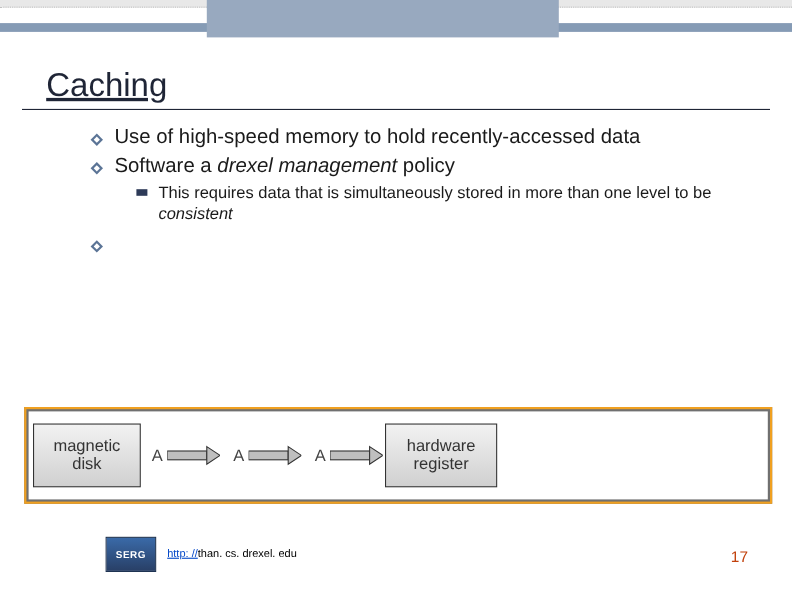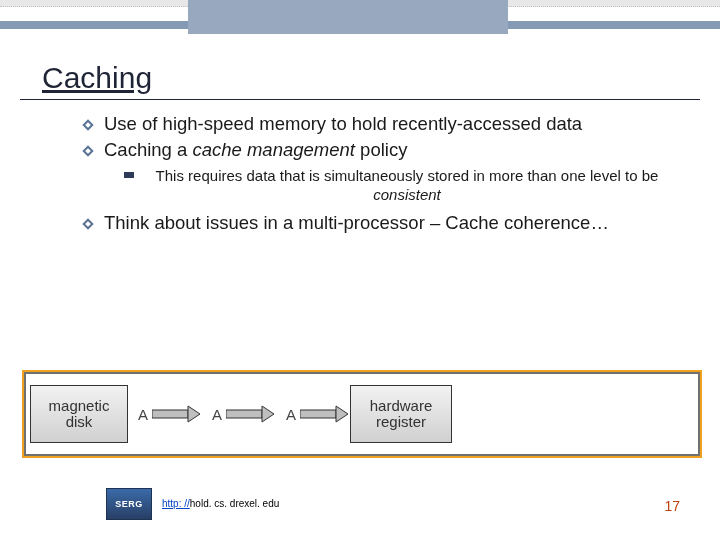--- a/index.html
+++ b/index.html
@@ -41,39 +41,38 @@
   .title-rule {
     border: none;
     border-top: 1px solid #1f2536;
     margin: 4px 20px 0 20px;
   }
   .content {
     margin: 12px 50px 0 80px;
   }
   .bullet-row {
     display: flex;
-    align-items: flex-start;
+    align-items: center;
     margin-bottom: 2px;
   }
   .bullet-icon {
     flex: 0 0 16px;
     margin-top: 6px;
     margin-right: 8px;
   }
   .bullet-text {
     font-size: 18.5px;
     color: #1a1a1a;
     line-height: 1.28;
   }
   .italic { font-style: italic; }
   .sub-row {
     display: flex;
     align-items: flex-start;
     margin: 6px 0 0 44px;
-    text-align: center;
   }
   .sub-icon {
     flex: 0 0 10px;
     margin-top: 5px;
     margin-right: 10px;
     width: 6px; height: 6px;
     background: #2d3a58;
   }
   .sub-text {
     font-size: 15px;
@@ -118,21 +117,21 @@
   }
   .arrow-label {
     font-family: Arial, sans-serif;
     font-size: 15px;
     color: #444;
     margin: 0 4px 0 8px;
   }
   .arrow-svg { display: block; }
   .footer {
     position: absolute;
-    left: 106px;
+    left: 96px;
     bottom: 20px;
     display: flex;
     align-items: center;
   }
   .footer-logo {
     width: 44px; height: 30px;
     background: linear-gradient(180deg,#3a6aa8 0,#283f66 100%);
     border: 1px solid #1e3352;
     margin-right: 10px;
     display: flex;
@@ -177,35 +176,34 @@
         <rect x="5" y="5" width="4" height="4" fill="#ffffff" transform="rotate(45 7 7)"></rect>
       </svg>
     <div class="bullet-text">Use of high-speed memory to hold recently-accessed data</div>
   </div>
 
   <div class="bullet-row">
     <svg class="bullet-icon" width="14" height="14" viewBox="0 0 14 14">
         <rect x="3" y="3" width="8" height="8" fill="#5b7496" transform="rotate(45 7 7)"></rect>
         <rect x="5" y="5" width="4" height="4" fill="#ffffff" transform="rotate(45 7 7)"></rect>
       </svg>
-    <div class="bullet-text"><span>Caching a </span><span class="italic">cache management</span><span> policy</span></div>
+    <div class="bullet-text"><span>Software a </span><span class="italic">drexel management</span><span> policy</span></div>
   </div>
 
 
   <div class="sub-row">
     <div class="sub-icon"></div>
     <div class="sub-text"><span>This requires data that is simultaneously stored in more than one level to be </span><span class="italic">consistent</span></div>
   </div>
 
   <div class="bullet-row" style="margin-top:6px">
     <svg class="bullet-icon" width="14" height="14" viewBox="0 0 14 14">
         <rect x="3" y="3" width="8" height="8" fill="#5b7496" transform="rotate(45 7 7)"></rect>
         <rect x="5" y="5" width="4" height="4" fill="#ffffff" transform="rotate(45 7 7)"></rect>
       </svg>
-    <div class="bullet-text">Think about issues in a multi-processor – Cache coherence…</div>
   </div>
 
 </div>
 
 <div class="diagram-wrap">
   <div class="diagram-inner">
     <div class="storage-box" style="width:96px">magnetic<br>disk</div>
     <div class="arrow-cell">
       <span class="arrow-label">A</span>
       <svg class="arrow-svg" width="48" height="20" viewBox="0 0 48 20">
@@ -229,17 +227,17 @@
     </div>
     <div class="storage-box" style="width:100px">hardware<br>register</div>
   </div>
 </div>
 
 <div class="footer">
   <div class="footer-logo">
       <span>SERG</span>
     </div>
   <div class="footer-text">
-    <div><span class="footer-link">http: //</span><span>hold. cs. drexel. edu</span></div>
+    <div><span class="footer-link">http: //</span><span>than. cs. drexel. edu</span></div>
   </div>
 </div>
 
 <div class="page-num">17</div>
 
 </body></html>

